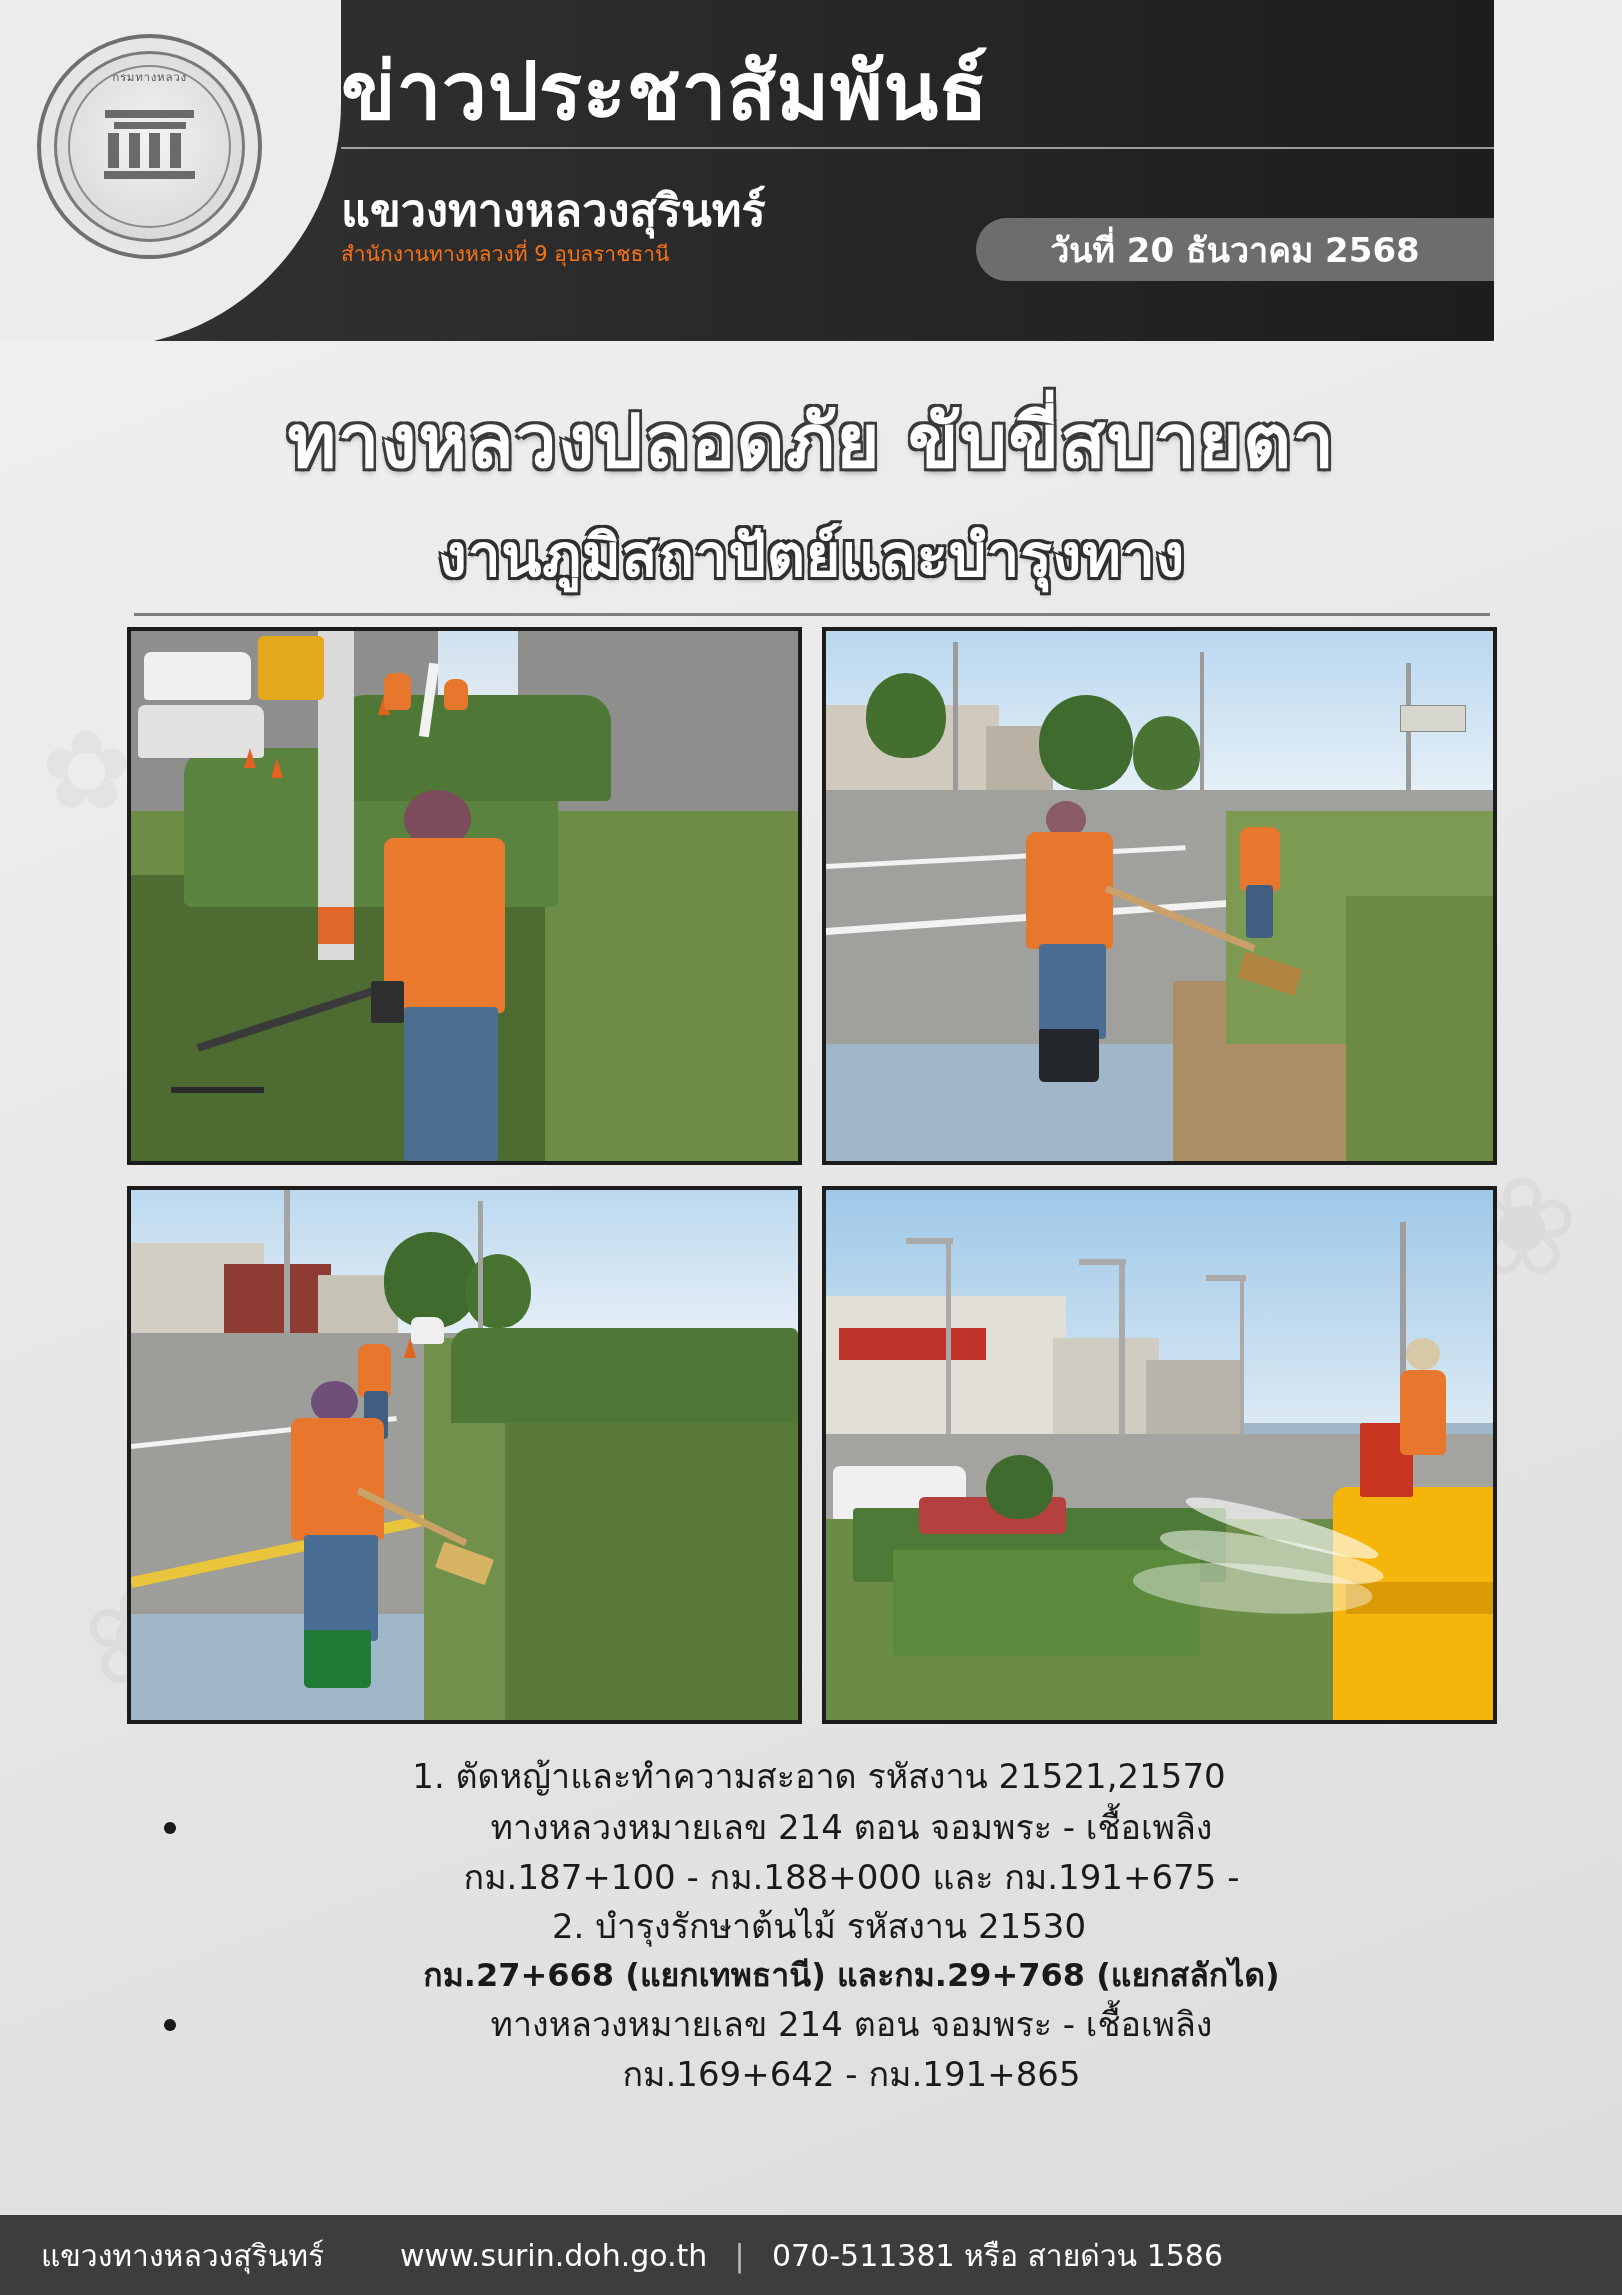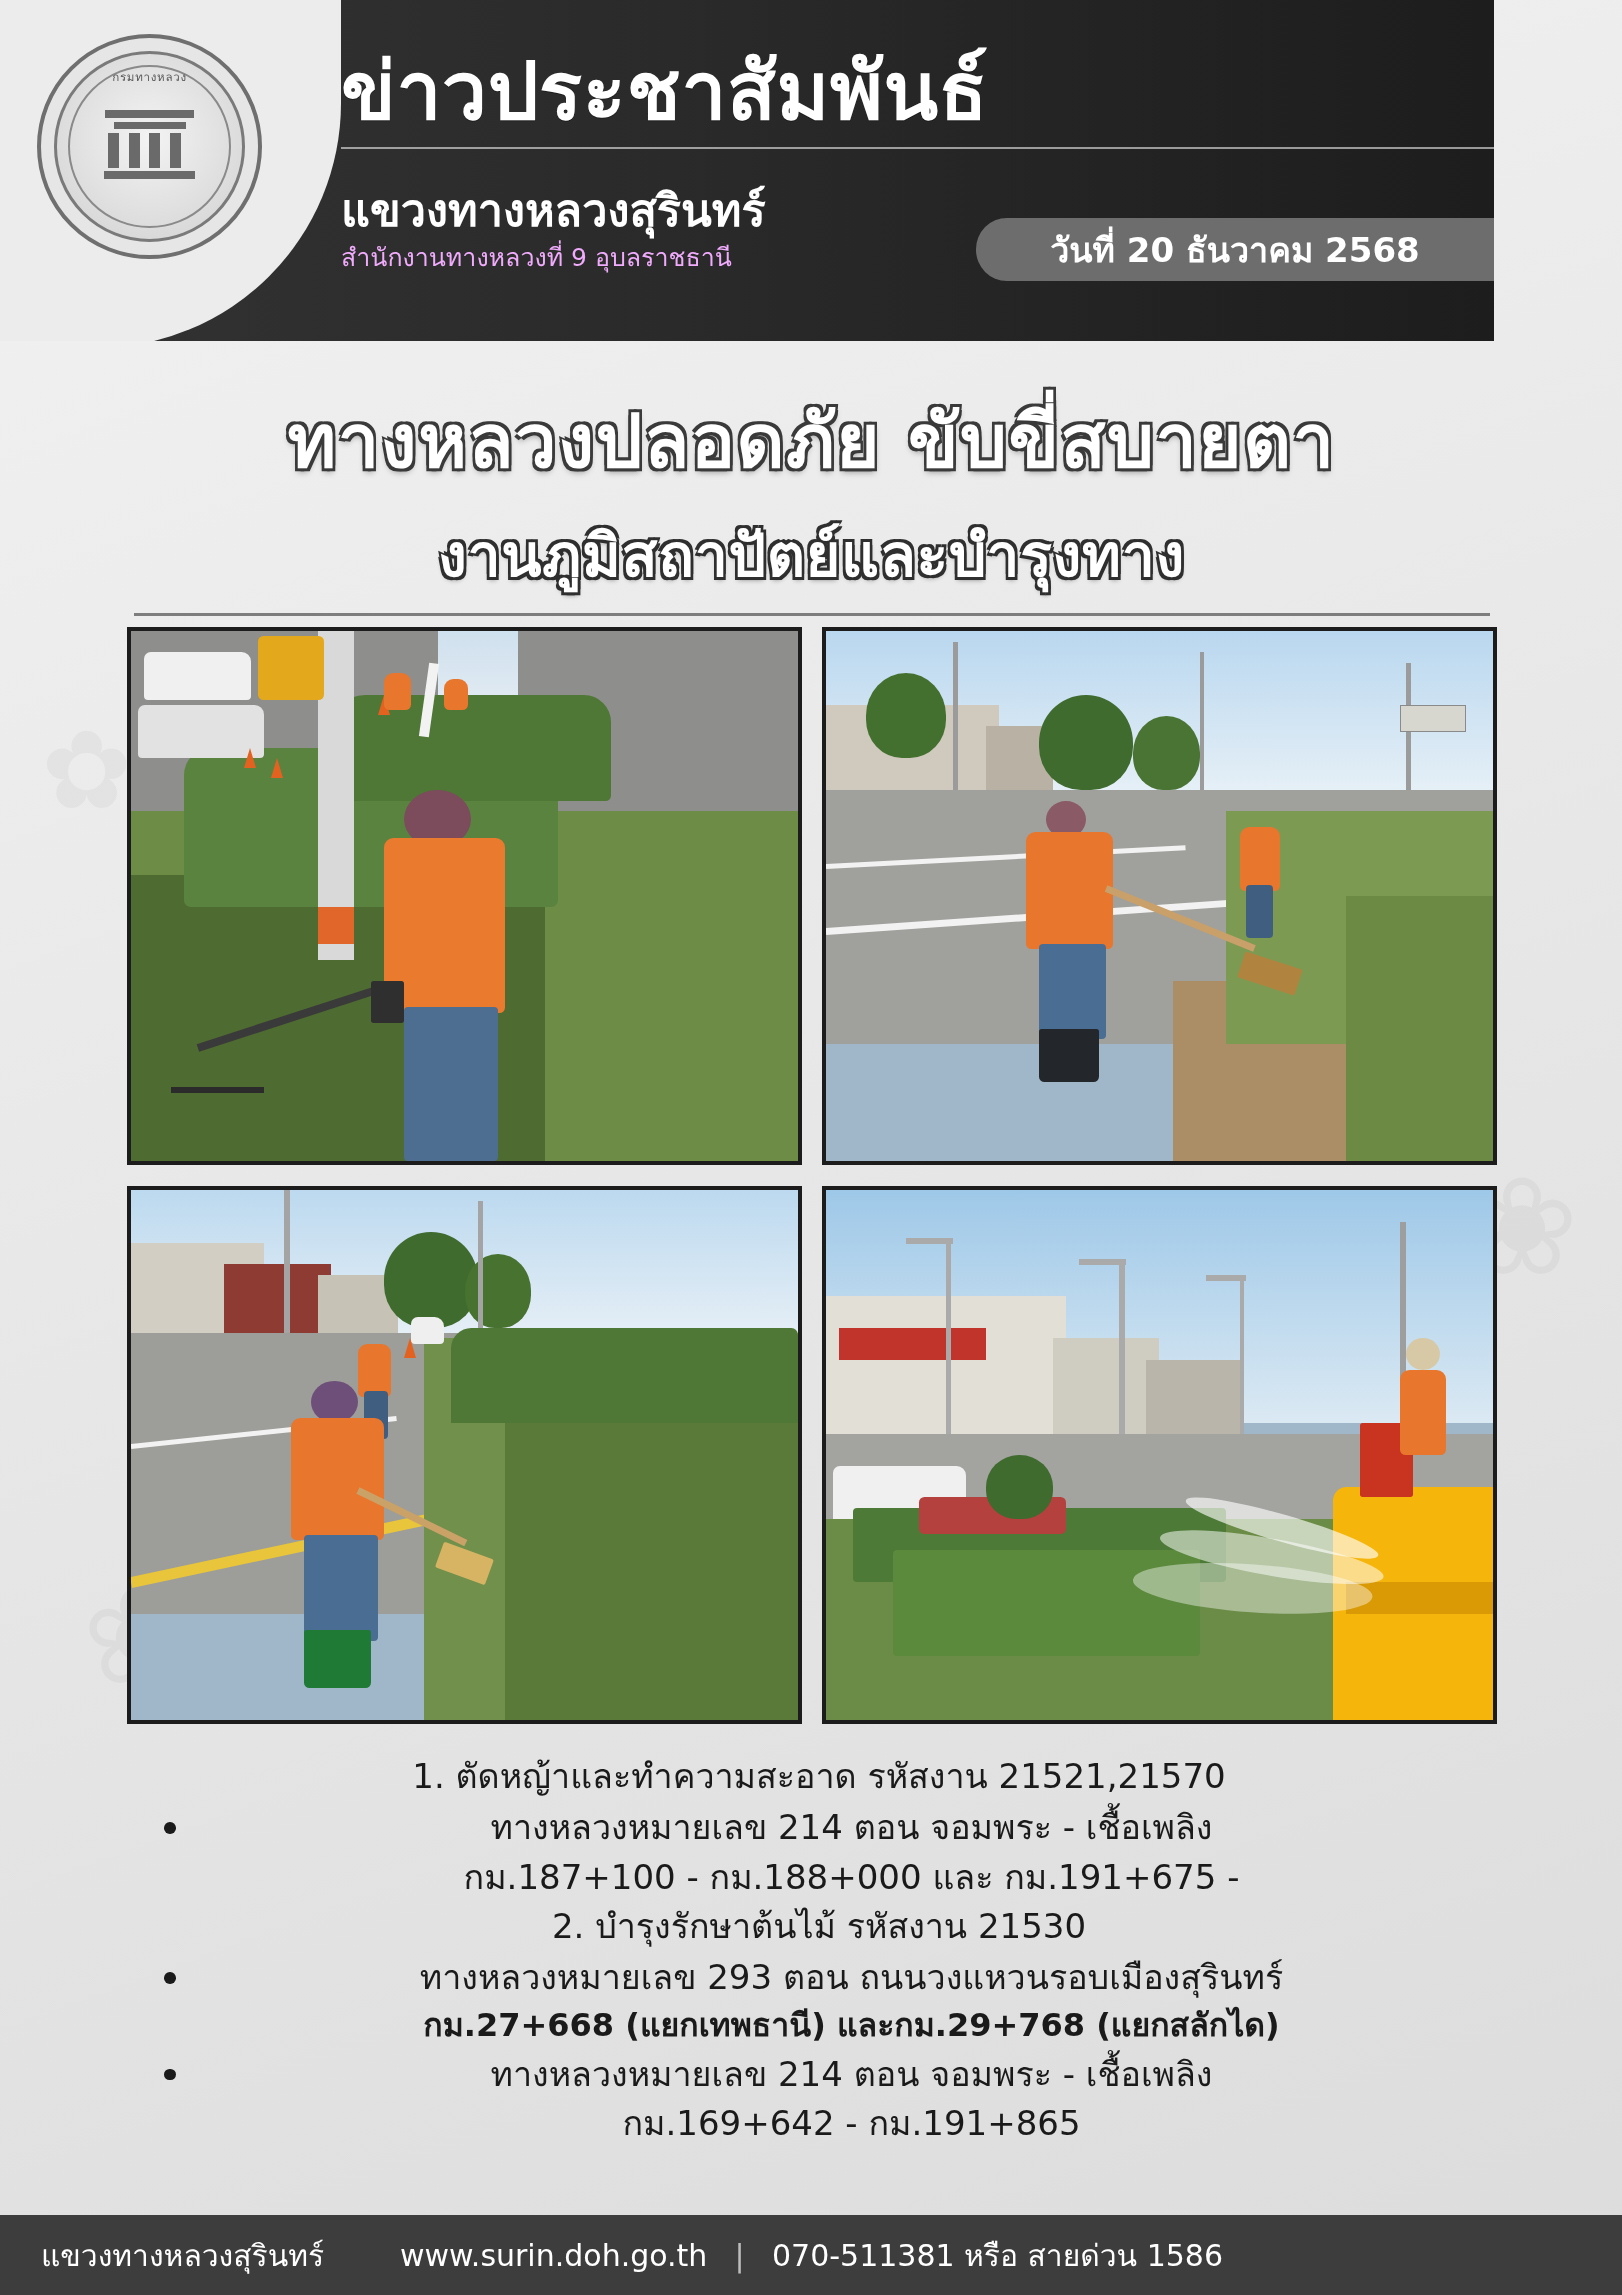--- a/index.html
+++ b/index.html
@@ -127,22 +127,22 @@
     left: 341px;
     top: 174px;
     font-size: 45px;
     color: #ffffff;
     font-weight: 700;
   }
   .header-sub2 {
     position: absolute;
     left: 341px;
     top: 237px;
-    font-size: 25px;
-    color: #f0abfc;
+    font-size: 21px;
+    color: #f97316;
   }
   .date-pill {
     position: absolute;
     right: 0px;
     top: 218px;
     min-width: 518px;
     height: 63px;
     background: #6d6d6d;
     border-radius: 31px 0 0 31px;
     display: flex;
@@ -490,24 +490,20 @@
     <p class="item-line">1. ตัดหญ้าและทำความสะอาด รหัสงาน 21521,21570</p>
 
     <p class="bullet-line">
       <span class="dot"></span>
       <span>ทางหลวงหมายเลข 214 ตอน จอมพระ - เชื้อเพลิง</span>
     </p>
     <p class="cont-line">กม.187+100 - กม.188+000 และ กม.191+675 -</p>
 
     <p class="item-line">2. บำรุงรักษาต้นไม้ รหัสงาน 21530</p>
 
-    <p class="bullet-line">
-      <span class="dot"></span>
-      <span>ทางหลวงหมายเลข 293 ตอน ถนนวงแหวนรอบเมืองสุรินทร์</span>
-    </p>
     <p class="cont-line small">กม.27+668 (แยกเทพธานี) และกม.29+768 (แยกสลักได)</p>
 
     <p class="bullet-line">
       <span class="dot"></span>
       <span>ทางหลวงหมายเลข 214 ตอน จอมพระ - เชื้อเพลิง</span>
     </p>
     <p class="cont-line">กม.169+642 - กม.191+865</p>
   </div>
 
   <div class="footer">

